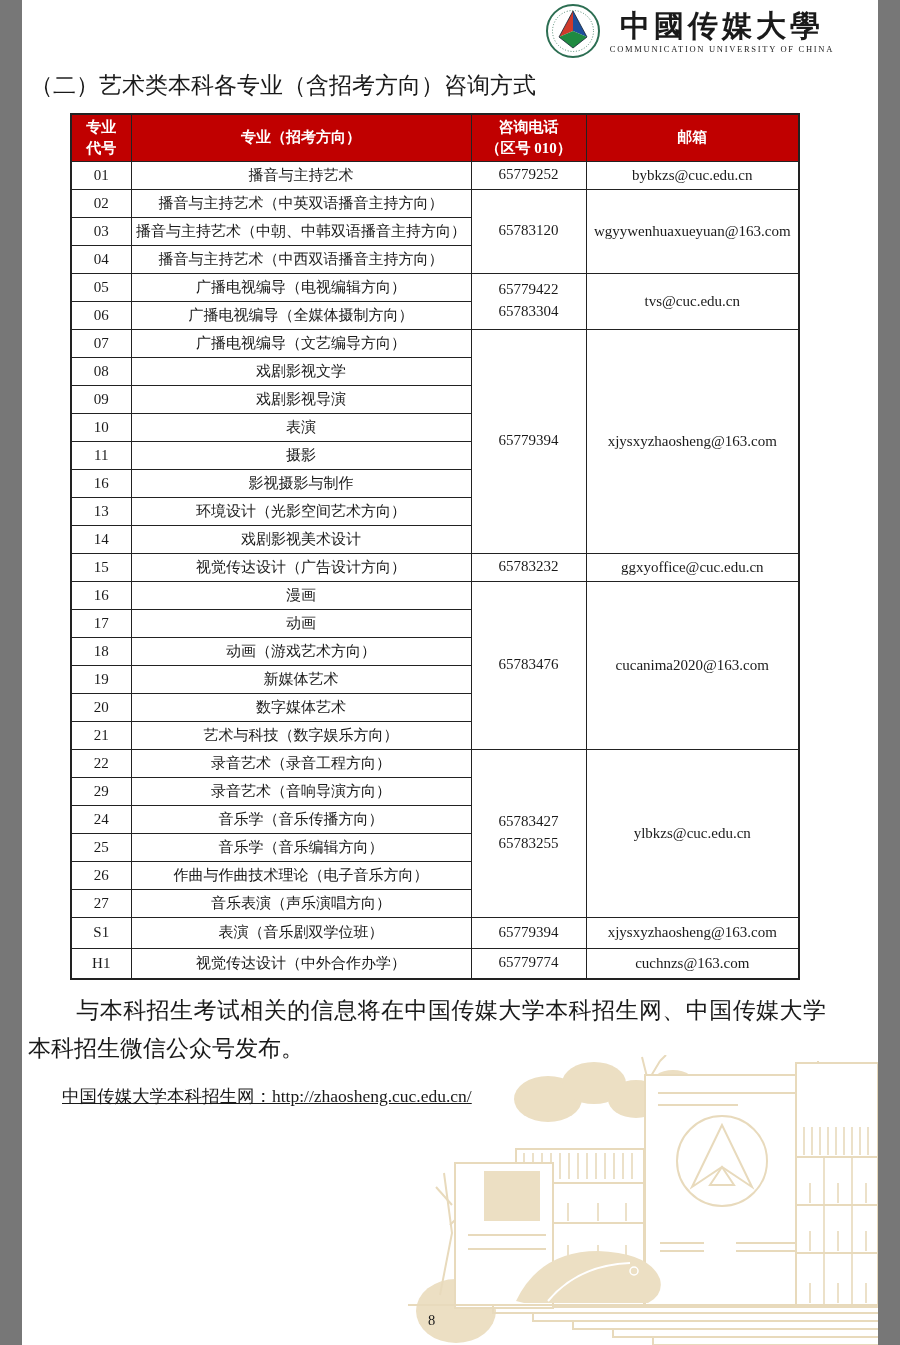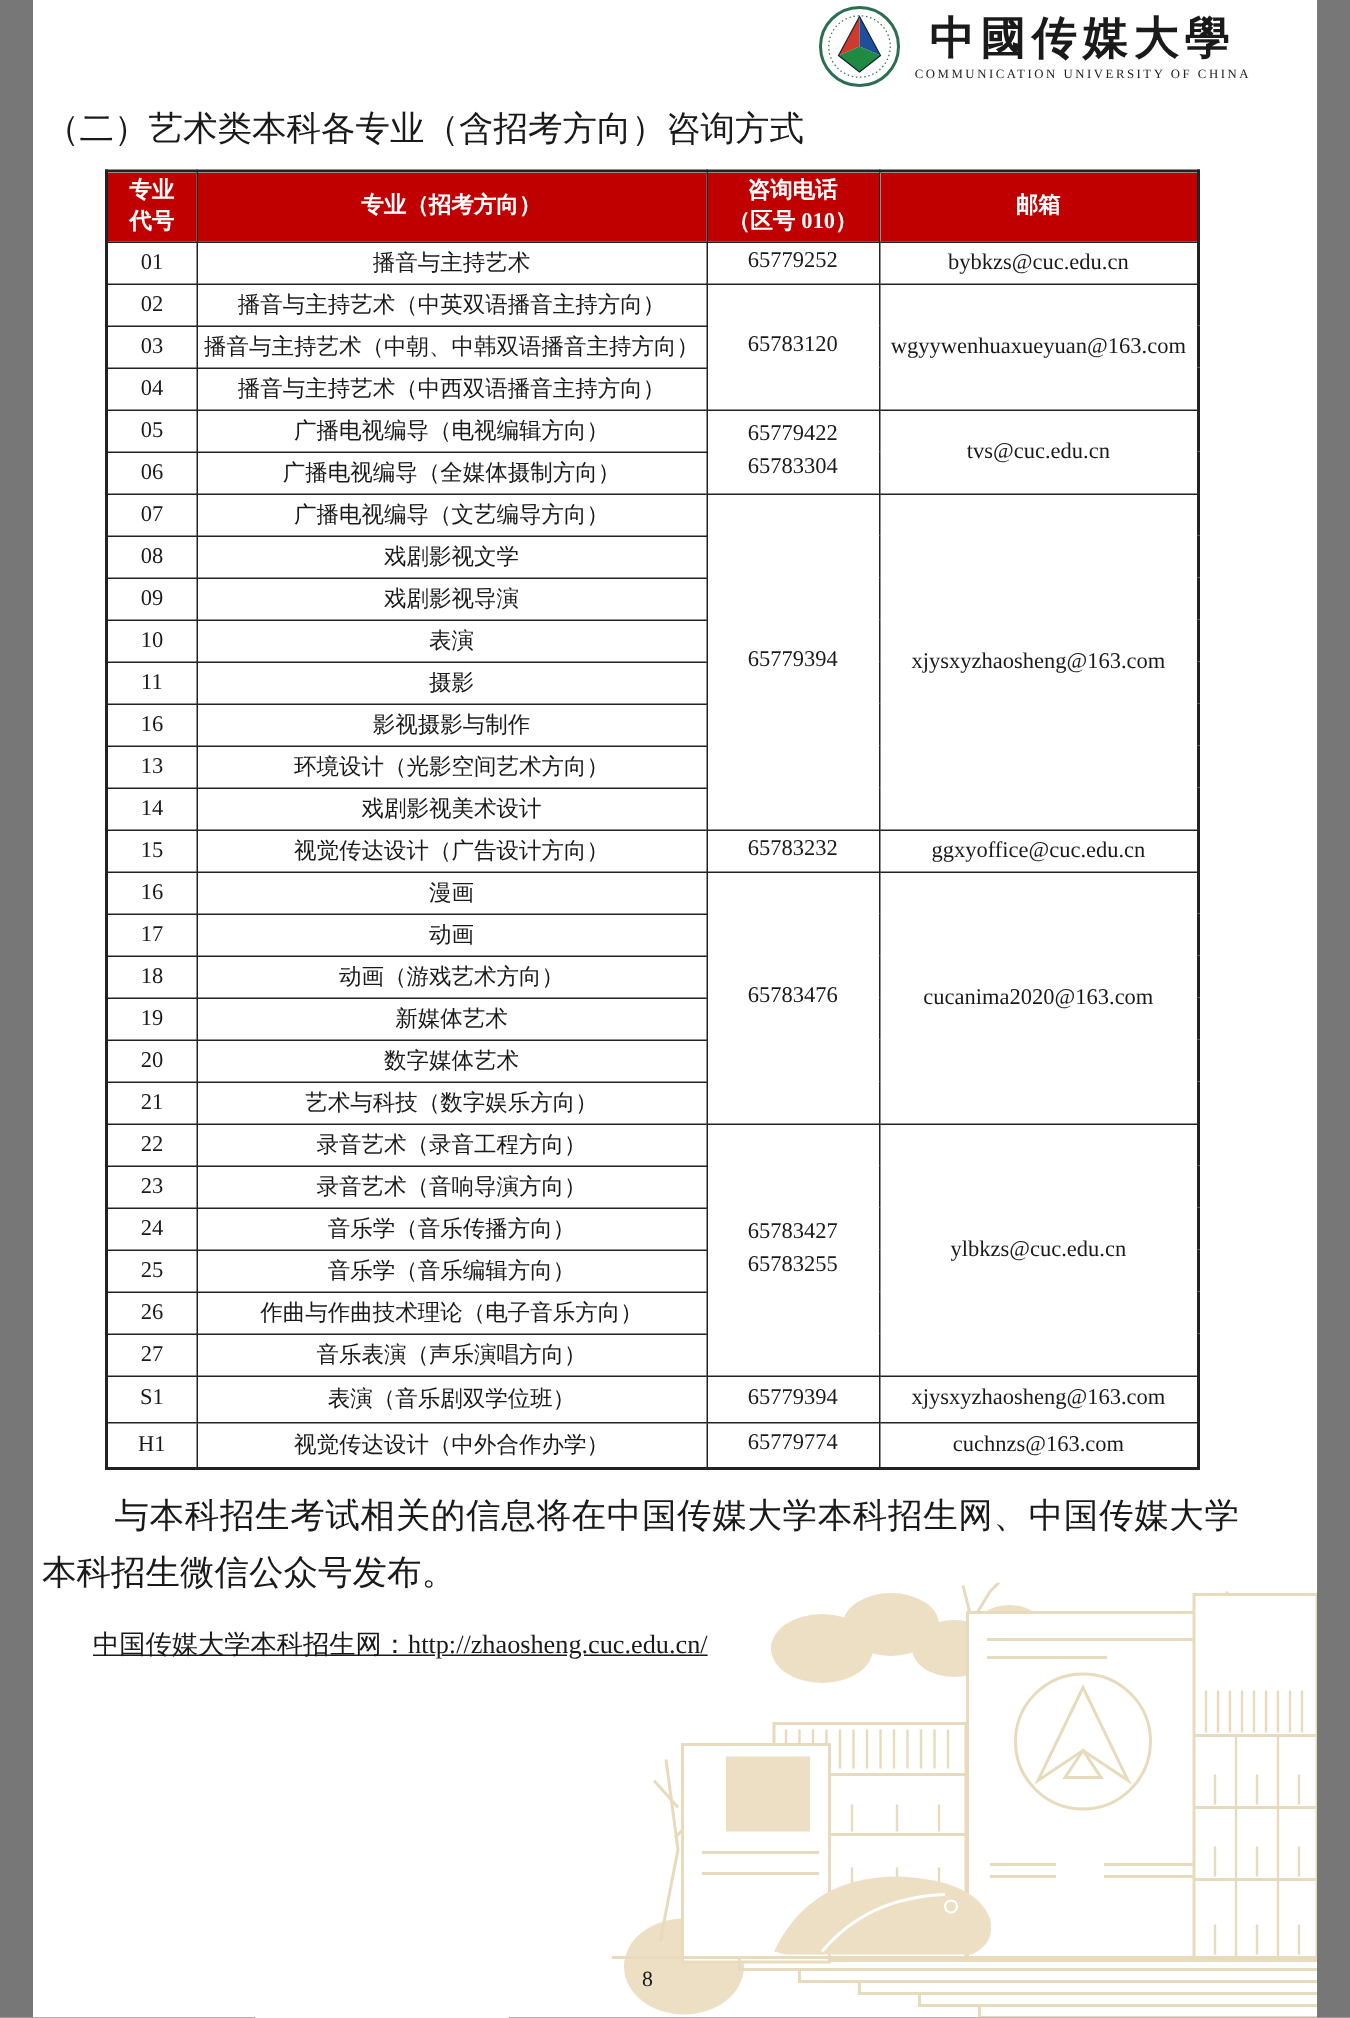--- a/index.html
+++ b/index.html
@@ -303,21 +303,21 @@
           <td>艺术与科技（数字娱乐方向）</td>
         </tr>
         <tr>
           <td>22</td>
           <td>录音艺术（录音工程方向）</td>
           <td class="phone" rowspan="6">65783427
 65783255</td>
           <td class="email" rowspan="6">ylbkzs@cuc.edu.cn</td>
         </tr>
         <tr>
-          <td>23</td>
+          <td>29</td>
           <td>录音艺术（音响导演方向）</td>
         </tr>
         <tr>
           <td>24</td>
           <td>音乐学（音乐传播方向）</td>
         </tr>
         <tr>
           <td>25</td>
           <td>音乐学（音乐编辑方向）</td>
         </tr>

